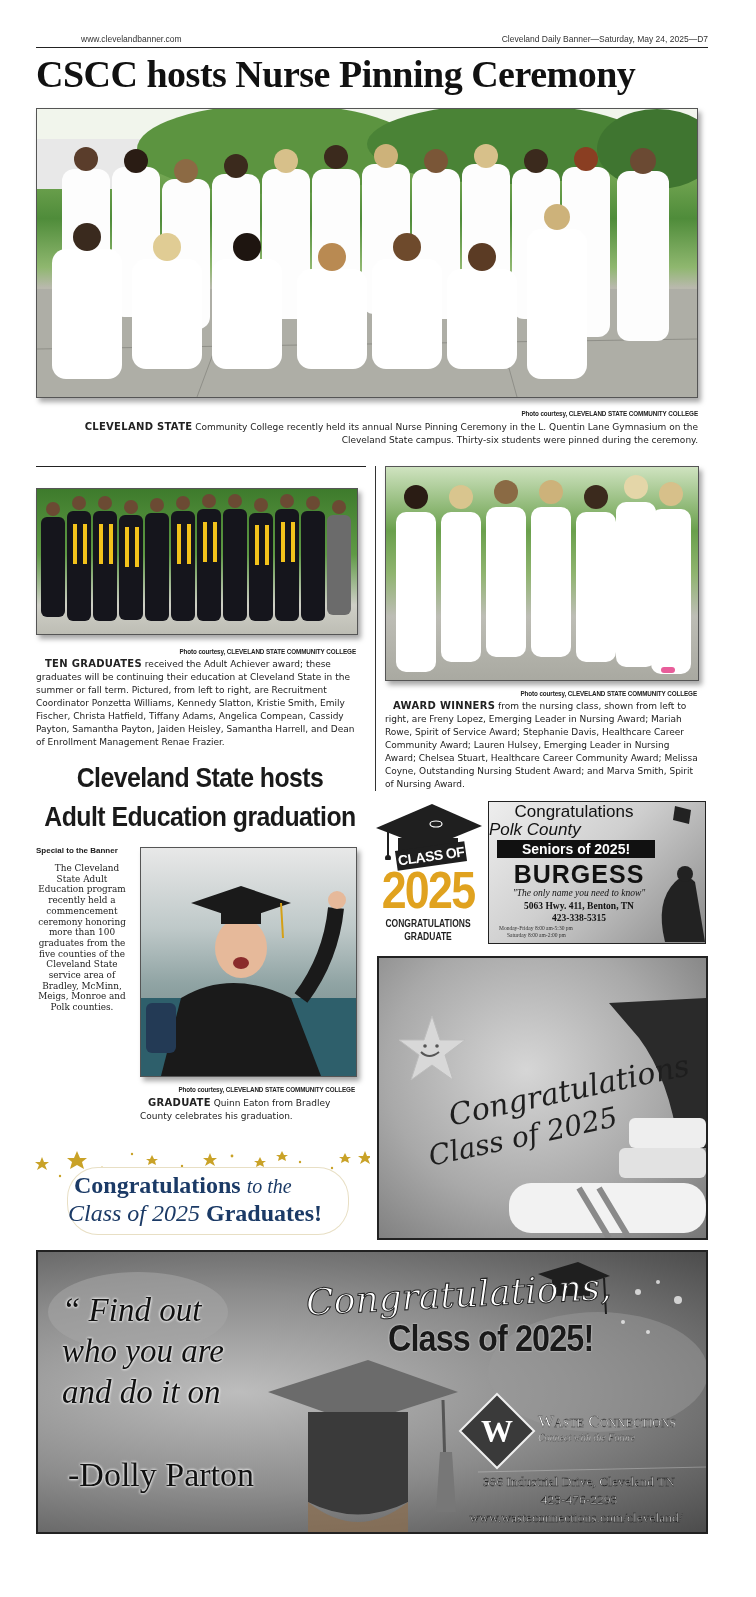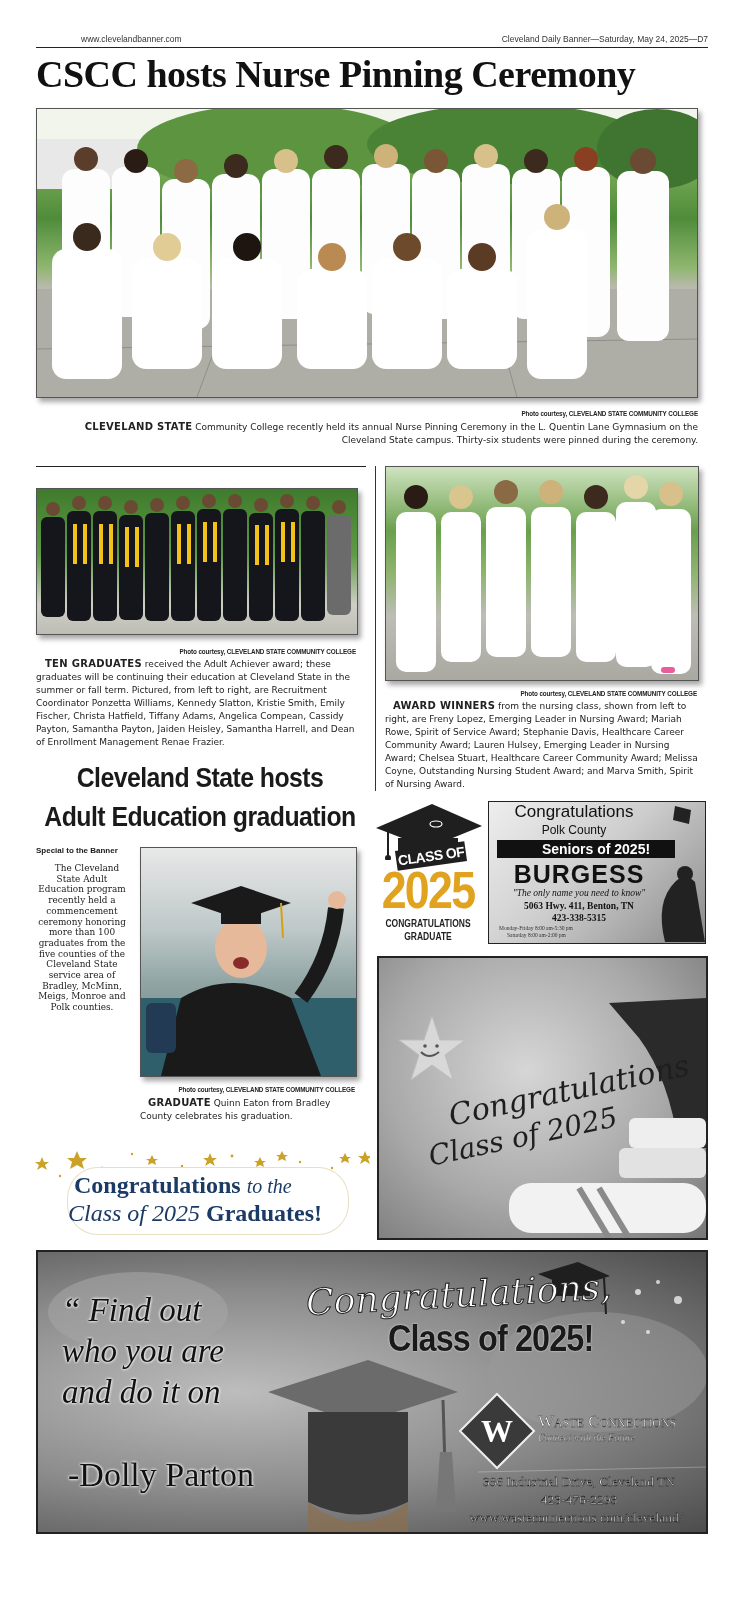--- a/index.html
+++ b/index.html
@@ -255,22 +255,22 @@
   <div style="position:absolute;left:0;top:131px;width:112px;text-align:center;font-family:'Liberation Sans',sans-serif;font-weight:bold;font-size:10px;color:#1f1f1f;transform:scaleX(0.85);">GRADUATE</div>
 </div>
 
 <div class="abs ad-box burgess" style="left:488px;top:801px;width:216px;height:141px;border-width:1px;">
   <svg width="60" height="140" viewBox="0 0 60 140" style="position:absolute;right:0;top:0;">
     <polygon points="30,4 46,8 44,22 28,18" fill="#222"></polygon>
     <path d="M20 140 Q10 100 30 80 Q40 70 50 80 L60 140 Z" fill="#222"></path>
     <circle cx="40" cy="72" r="8" fill="#222"></circle>
   </svg>
   <div style="position:absolute;left:0;top:1px;width:170px;text-align:center;font-family:'Liberation Sans',sans-serif;font-size:17px;line-height:18px;color:#111;">Congratulations</div>
-  <div style="position:absolute;left:0;top:19px;width:170px;text-align:center;font-family:'Liberation Sans',sans-serif;font-size:12px;line-height:18px;color:#111;">Polk County</div>
-  <div style="position:absolute;left:8px;top:38px;width:158px;height:18px;background:#111;color:#fff;text-align:center;font-family:'Liberation Sans',sans-serif;font-weight:bold;font-size:14px;line-height:18px;padding-left:20px;">Seniors of 2025!</div>
+  <div style="position:absolute;left:0;top:19px;width:170px;text-align:left;font-family:'Liberation Sans',sans-serif;font-size:17px;line-height:18px;color:#111;font-style:italic;">Polk County</div>
+  <div style="position:absolute;left:8px;top:38px;width:158px;height:18px;background:#111;color:#fff;text-align:center;font-family:'Liberation Sans',sans-serif;font-weight:bold;font-size:14px;line-height:18px;">Seniors of 2025!</div>
   <div style="position:absolute;left:0;top:58px;width:180px;text-align:center;font-family:'Liberation Sans',sans-serif;font-weight:bold;font-size:25px;line-height:28px;color:#111;letter-spacing:1px;">BURGESS</div>
   <div style="position:absolute;left:0;top:86px;width:180px;text-align:center;font-family:'Liberation Serif',serif;font-style:italic;font-size:9.5px;color:#111;">"The only name you need to know"</div>
   <div style="position:absolute;left:0;top:99px;width:180px;text-align:center;font-family:'Liberation Serif',serif;font-weight:bold;font-size:9.5px;color:#111;">5063 Hwy. 411, Benton, TN</div>
   <div style="position:absolute;left:0;top:111px;width:180px;text-align:center;font-family:'Liberation Serif',serif;font-weight:bold;font-size:9.5px;color:#111;">423-338-5315</div>
   <div style="position:absolute;left:10px;top:123px;font-family:'Liberation Serif',serif;font-size:5.5px;color:#333;">Monday-Friday 8:00 am-5:30 pm</div>
   <div style="position:absolute;left:18px;top:130px;font-family:'Liberation Serif',serif;font-size:5.5px;color:#333;">Saturday 8:00 am-2:00 pm</div>
 </div>
 
 <div class="abs ad-box gray-ad" style="left:377px;top:956px;width:327px;height:280px;">
   <svg width="327" height="280" viewBox="0 0 327 280" style="position:absolute;left:0;top:0;">

